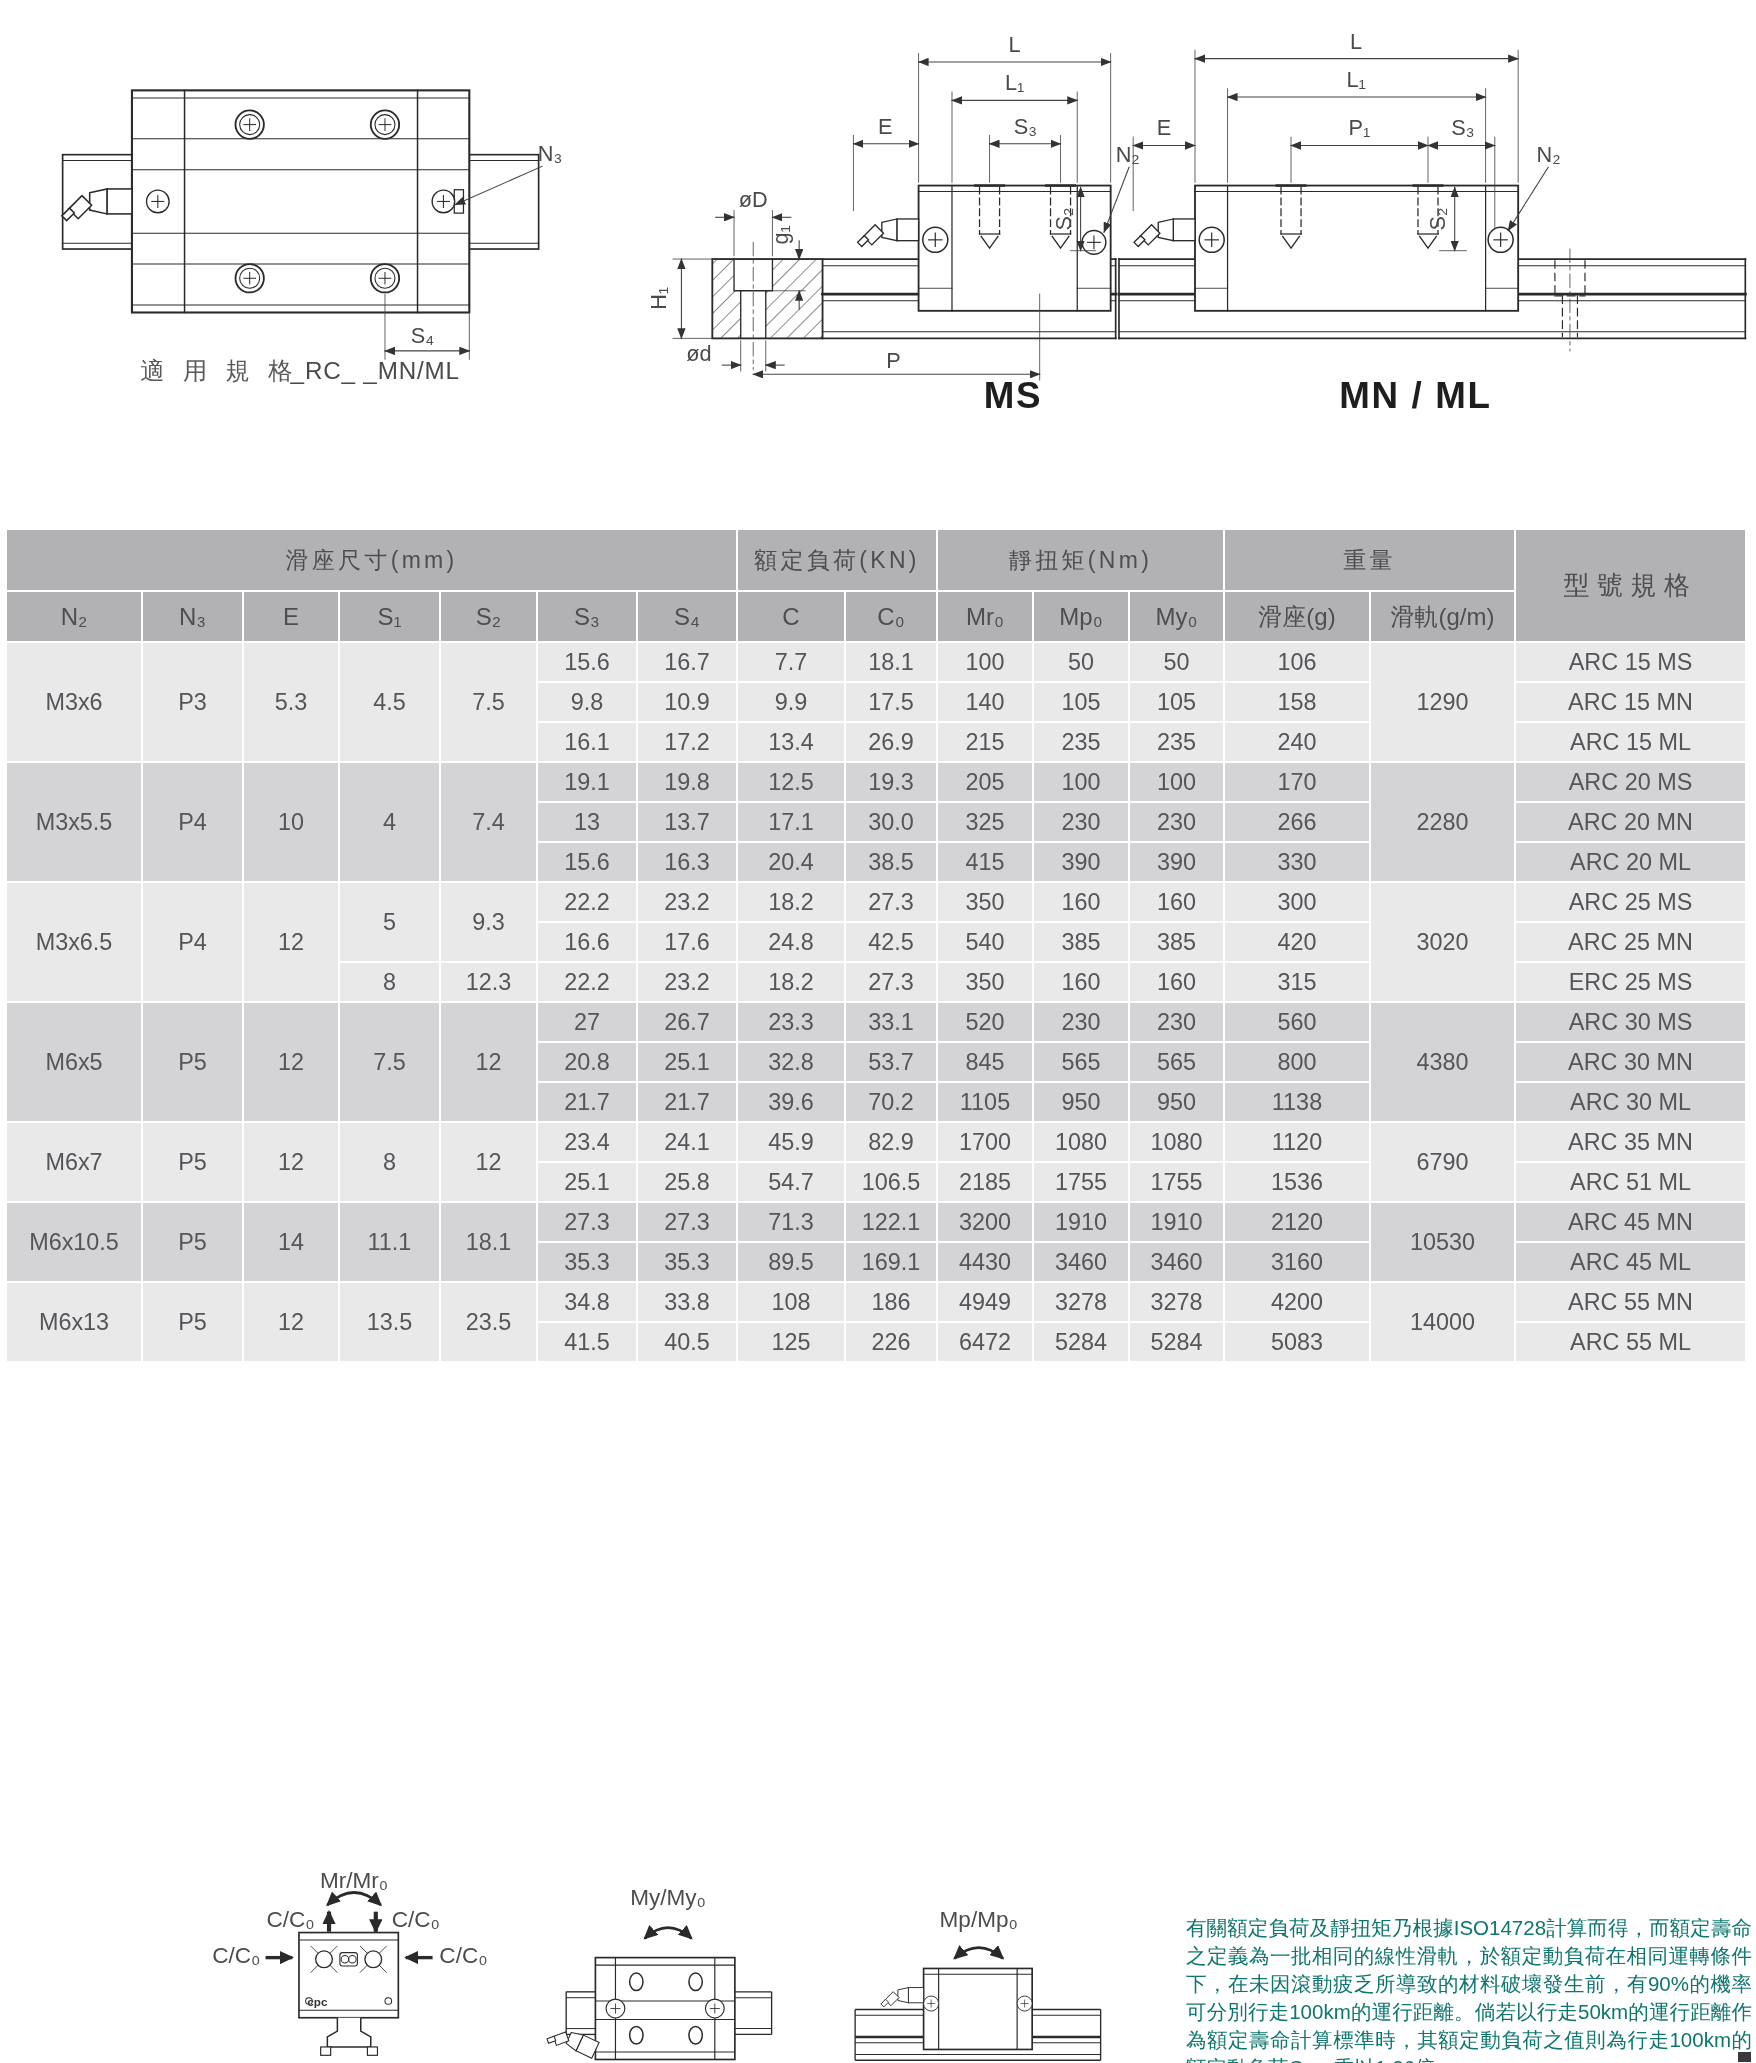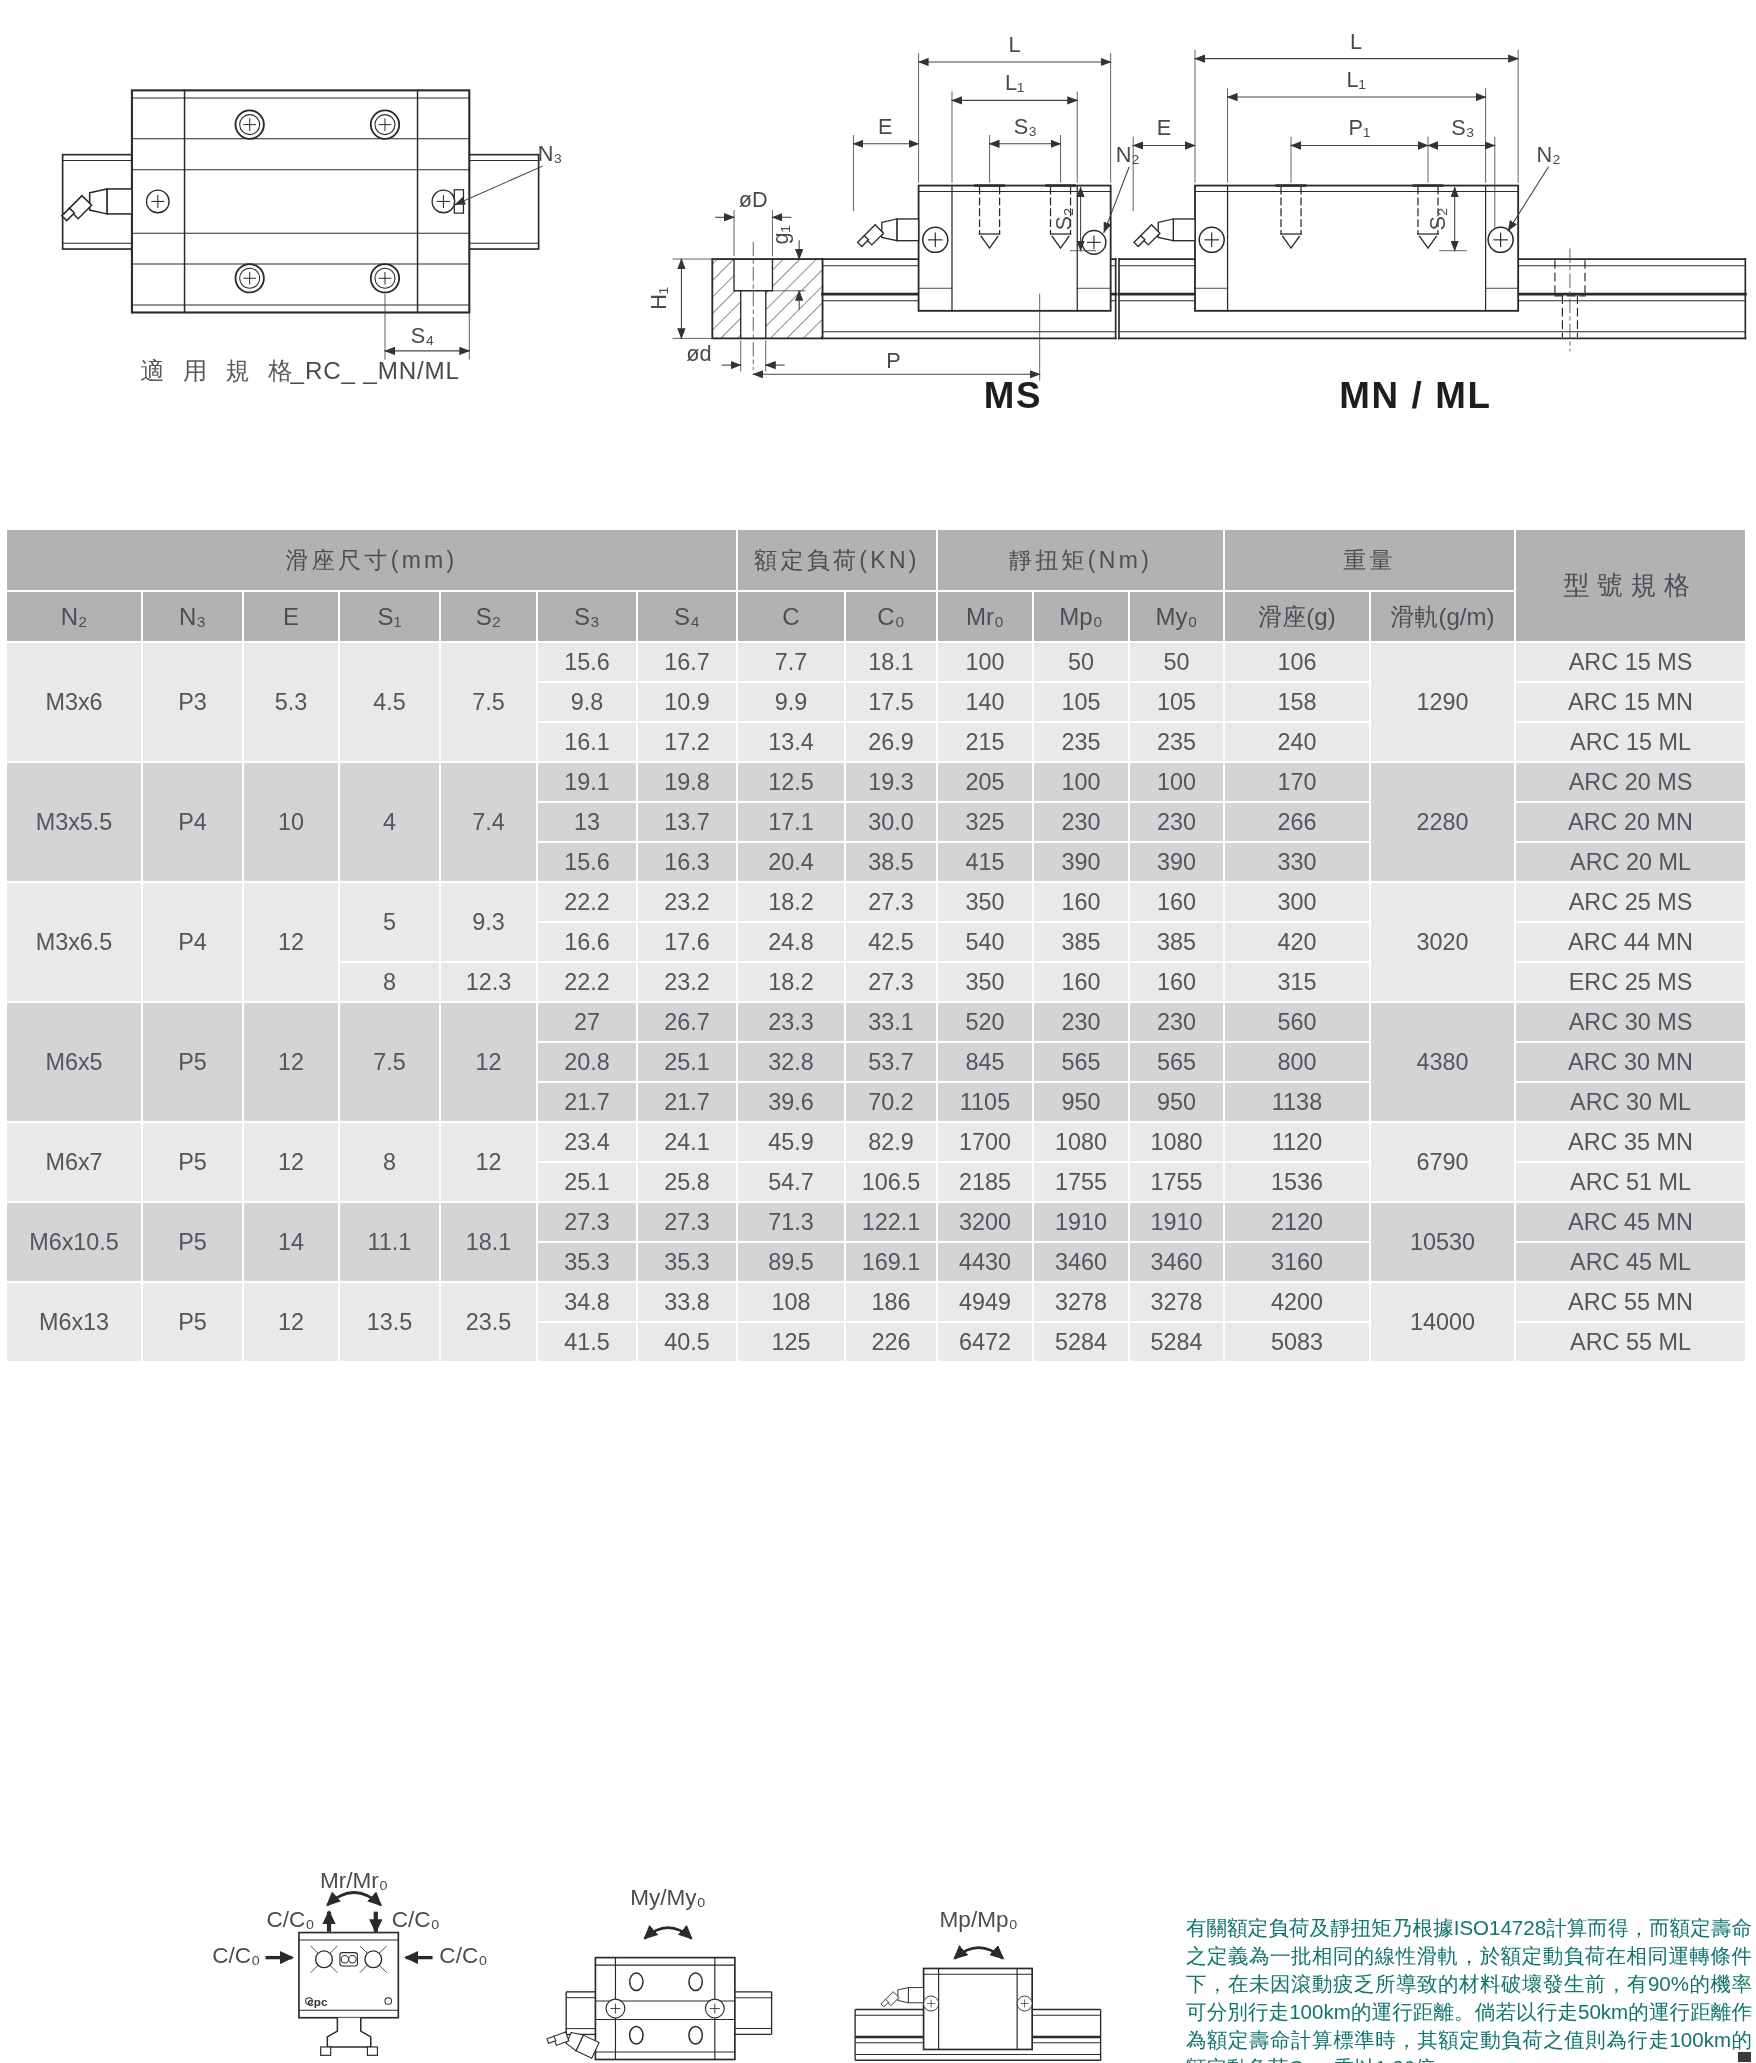--- a/index.html
+++ b/index.html
@@ -403,21 +403,21 @@
         </tr>
         <tr class="light">
           <td>16.6</td>
           <td>17.6</td>
           <td>24.8</td>
           <td>42.5</td>
           <td>540</td>
           <td>385</td>
           <td>385</td>
           <td>420</td>
-          <td>ARC 44 MN</td>
+          <td>ARC 25 MN</td>
         </tr>
         <tr class="light">
           <td>8</td>
           <td>12.3</td>
           <td>22.2</td>
           <td>23.2</td>
           <td>18.2</td>
           <td>27.3</td>
           <td>350</td>
           <td>160</td>

